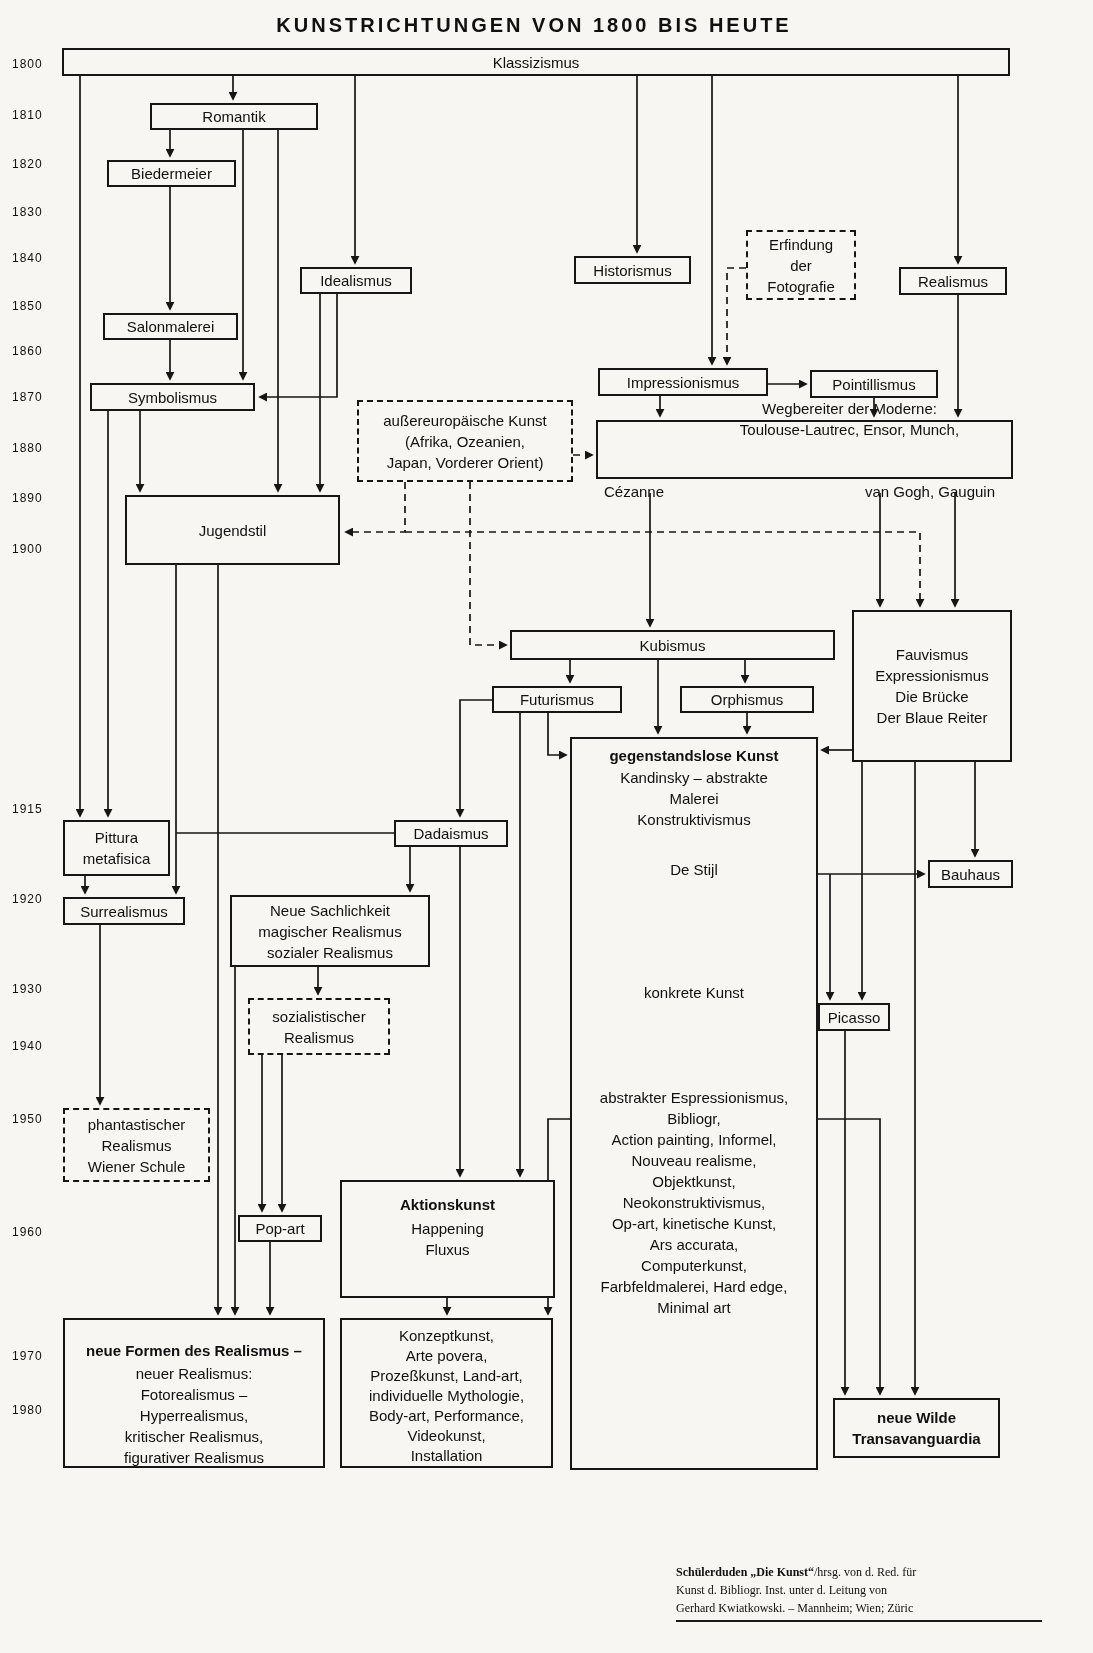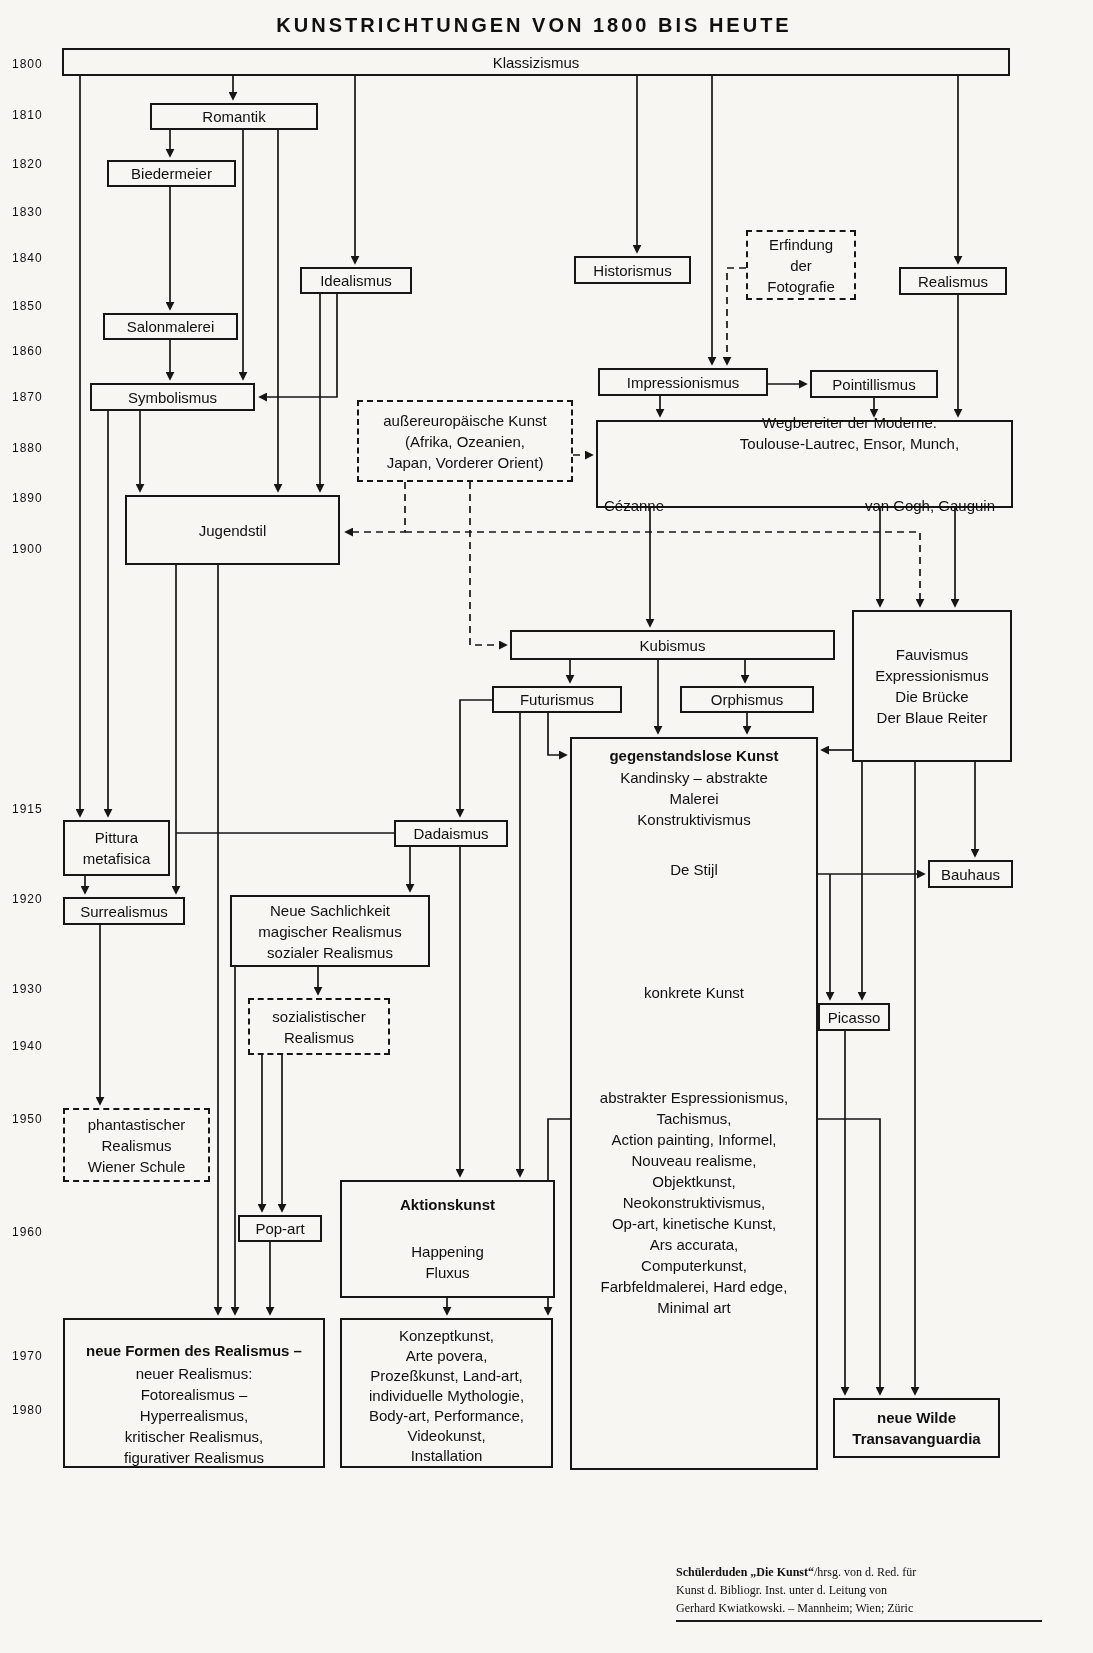--- a/index.html
+++ b/index.html
@@ -13,21 +13,21 @@
   #wires { position:absolute; left:0; top:0; }
   .box { position:absolute; border:2px solid #161616; background:#f7f6f2;
          display:flex; align-items:center; justify-content:center;
          font-size:15px; text-align:center; line-height:21px; }
   .multi { flex-direction:column; }
   .dashedbox { border-style:dashed; }
   .bold { font-weight:bold; }
   .g-abs { position:absolute; left:0; width:100%; text-align:center; }
   .wb-line { width:100%; padding-left:90px; text-align:center; }
   .wb-row { width:100%; display:flex; justify-content:space-between; padding:0 16px 0 6px;margin-top:41px; }
-  .ak-title { font-weight:bold; margin-bottom:26px; }
+  .ak-title { font-weight:bold; margin-bottom:3px; }
   .nf-title { font-weight:bold; margin-bottom:2px; }
   .caption { position:absolute; font-family:"Liberation Serif", serif; font-size:12px;
              line-height:18px; width:380px; }
 </style>
 </head>
 <body>
 
 <div id="stage">
 
   <div class="title">KUNSTRICHTUNGEN VON 1800 BIS HEUTE</div>
@@ -137,21 +137,21 @@
   <div class="box" style="left:598px;top:368px;width:170px;height:28px">Impressionismus</div>
   <div class="box" style="left:810px;top:370px;width:128px;height:28px">Pointillismus</div>
   <div class="box" style="left:90px;top:383px;width:165px;height:28px">Symbolismus</div>
 
   <div class="box multi dashedbox" style="left:357px;top:400px;width:216px;height:82px">
     <div>außereuropäische Kunst</div>
     <div>(Afrika, Ozeanien,</div>
     <div>Japan, Vorderer Orient)</div>
   </div>
 
-  <div class="box multi" style="left:596px;top:420px;width:417px;height:88px">
+  <div class="box multi" style="left:596px;top:420px;width:417px;height:59px">
     <div class="wb-line">Wegbereiter der Moderne:</div>
     <div class="wb-line">Toulouse-Lautrec, Ensor, Munch,</div>
     <div class="wb-row">
       <span>Cézanne</span>
       <span>van Gogh, Gauguin</span>
     </div>
   </div>
 
   <div class="box" style="left:510px;top:630px;width:325px;height:30px">Kubismus</div>
   <div class="box" style="left:125px;top:495px;width:215px;height:70px">Jugendstil</div>
@@ -167,21 +167,21 @@
 
   <div class="box" style="left:570px;top:737px;width:248px;height:733px;display:block">
     <div class="g-abs bold" style="top:6px">gegenstandslose Kunst</div>
     <div class="g-abs" style="top:28px">Kandinsky – abstrakte</div>
     <div class="g-abs" style="top:49px">Malerei</div>
     <div class="g-abs" style="top:70px">Konstruktivismus</div>
     <div class="g-abs" style="top:120px">De Stijl</div>
     <div class="g-abs" style="top:243px">konkrete Kunst</div>
     <div class="g-abs" style="top:348px">
       <div>abstrakter Espressionismus,</div>
-      <div>Tachismus,</div>
+      <div>Bibliogr,</div>
       <div>Action painting, Informel,</div>
       <div>Nouveau realisme,</div>
       <div>Objektkunst,</div>
       <div>Neokonstruktivismus,</div>
       <div>Op-art, kinetische Kunst,</div>
       <div>Ars accurata,</div>
       <div>Computerkunst,</div>
       <div>Farbfeldmalerei, Hard edge,</div>
       <div>Minimal art</div>
     </div>

